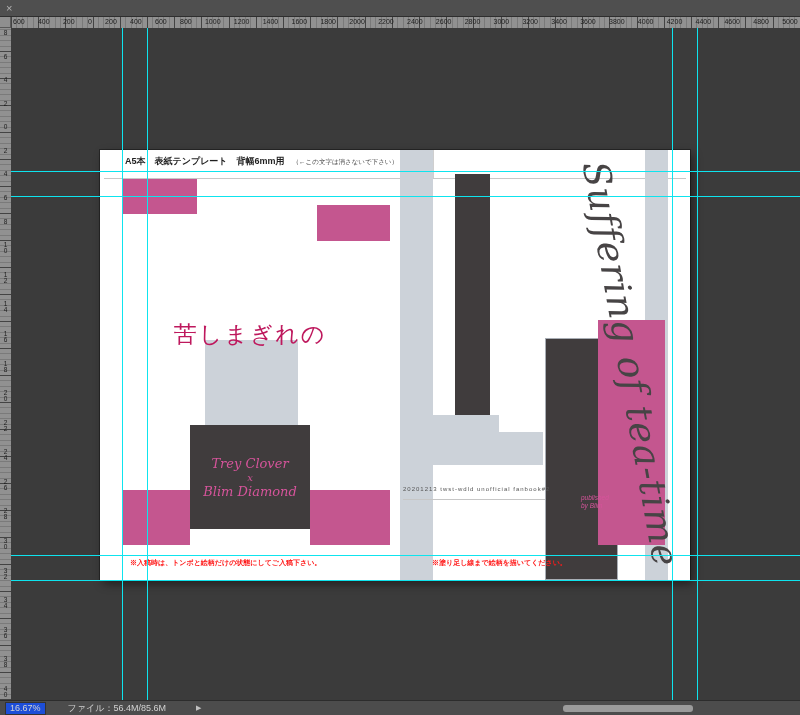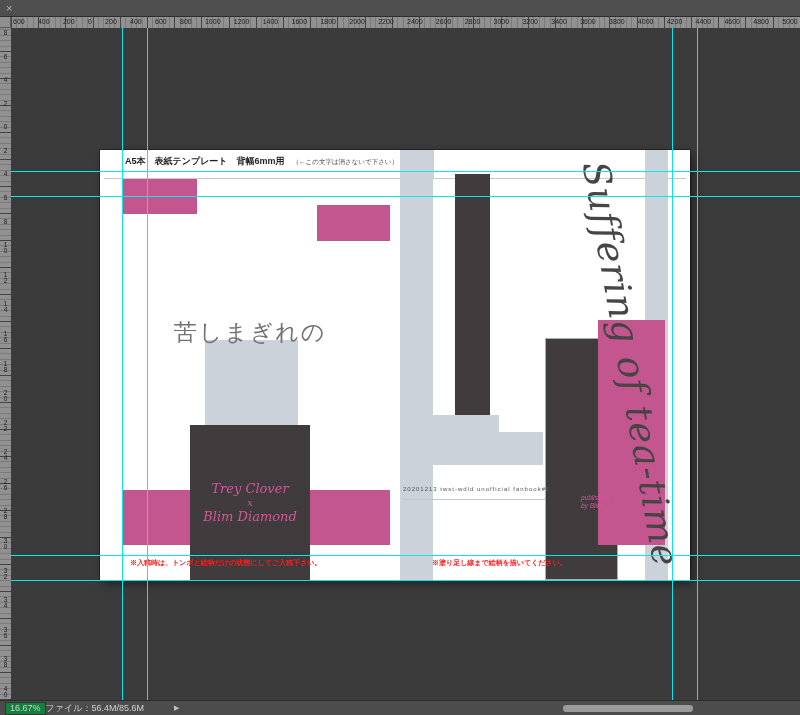--- a/index.html
+++ b/index.html
@@ -58,23 +58,23 @@
   .lightbox{background:var(--light-gray-block,#ccd2d9)}
 
   
   #pink-tl{left:22px;top:29px;width:75px;height:35px}
   #logo-box{left:97px;top:33px;width:120px;height:64px;display:flex;flex-direction:column;
     justify-content:center;gap:3px;text-align:center;color:#c2c5cb;font-size:9px;
     font-family:"DejaVu Serif","Liberation Serif",serif;z-index:2}
   #pink-tr{left:217px;top:55px;width:73px;height:36px}
   #gray-square{left:105px;top:190px;width:93px;height:92px;z-index:1}
   #jp-title{left:40px;top:166px;width:220px;text-align:center;z-index:3;
-    font-family:Liberation Mono, monospace;font-size:23px;line-height:37px;
-    letter-spacing:2px;color:#737373}
-  #credit-box{left:90px;top:275px;width:120px;height:155px;display:flex;flex-direction:column;
+    font-family:Liberation Sans, sans-serif;font-size:23px;line-height:37px;
+    letter-spacing:2px;color:#be185d}
+  #credit-box{left:90px;top:275px;width:120px;height:104px;display:flex;flex-direction:column;
     justify-content:center;gap:1px;text-align:center;z-index:2;
     font-family:"DejaVu Serif","Liberation Serif",serif;font-style:italic;font-size:13px;
     color:var(--script-pink,#d6549b)}
   #credit-box .small-x{font-size:10px}
   #pink-bl{left:22px;top:340px;width:68px;height:55px}
   #pink-br{left:210px;top:340px;width:80px;height:55px}
 
   
   #spine-strip{left:300px;top:0;width:33px;height:430px}
   #mid-bar{left:355px;top:24px;width:35px;height:241px}
@@ -95,21 +95,21 @@
 
   
   .prnote{top:408px;font-size:7px;font-weight:bold;color:var(--note-red,#ff1a1a);white-space:nowrap;z-index:6}
   #note-left{left:30px}
   #note-right{left:332px}
 
   
   .statusbar{position:absolute;left:0;right:0;bottom:0;height:15px;background:#4c4c4c;
     border-top:1px solid #2c2c2c;display:flex;align-items:center;padding-left:5px;
     font-size:9px;color:#d2d2d2;white-space:nowrap}
-  .zoom{background:#15803d;border:1px solid #333;padding:0 4px;line-height:11px;margin-right:0}
+  .zoom{background:#1d4ed8;border:1px solid #333;padding:0 4px;line-height:11px;margin-right:22px}
   .expander{margin-left:30px;font-size:7px;color:#c0c0c0}
   .hscroll-thumb{position:absolute;left:563px;top:4px;width:130px;height:7px;border-radius:3px;background:#9b9b9b}
 </style>
 </head>
 <body>
 
 <div class="app">
 
   <div class="tabbar">
     <span class="tab-close">×</span>

